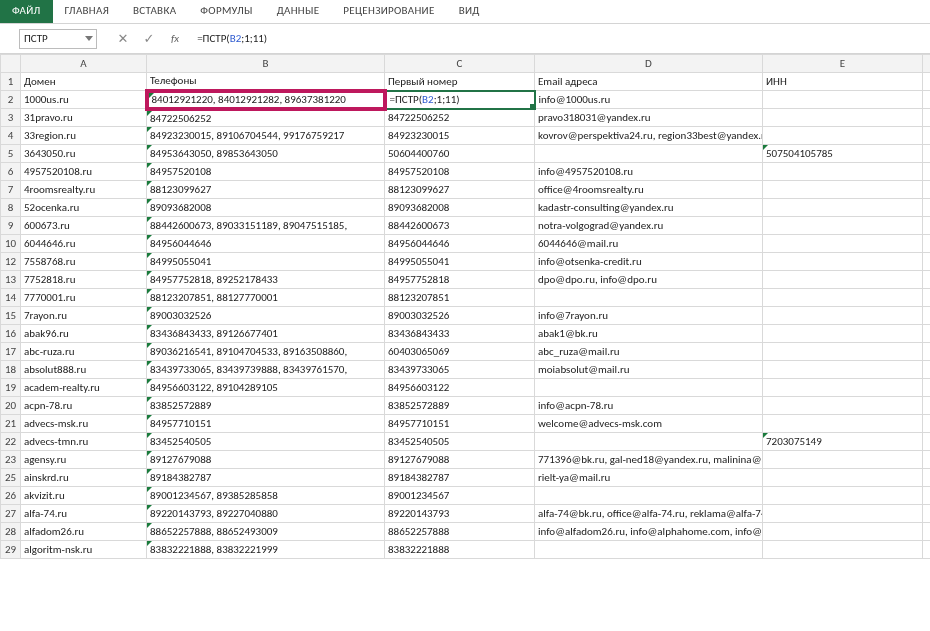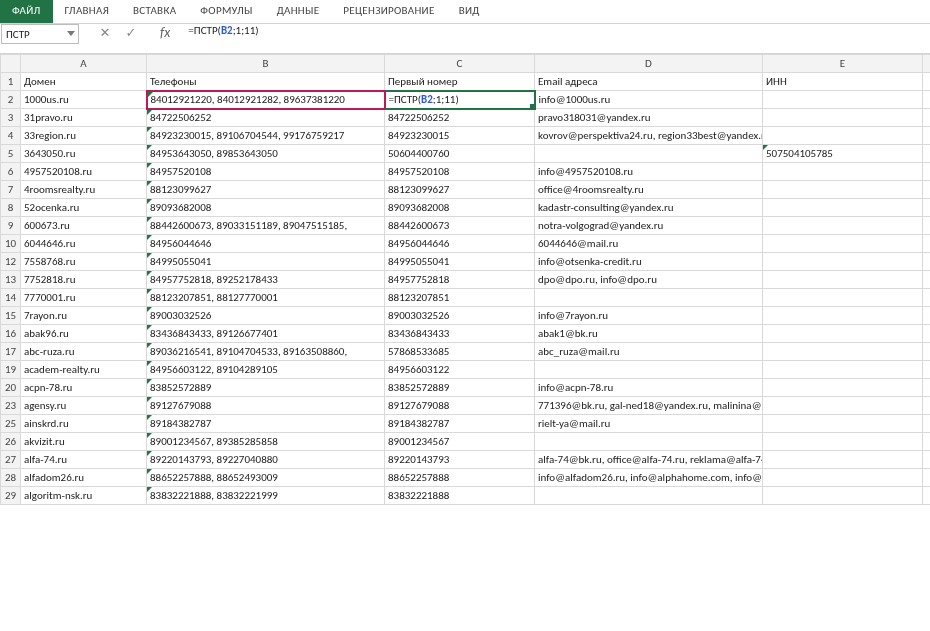--- a/index.html
+++ b/index.html
@@ -26,25 +26,25 @@
     letter-spacing: .3px;
     cursor: pointer;
   }
   .ribbon-tab.file {
     background: #217346;
     color: #fff;
     font-weight: 500;
   }
   .formula-bar {
     display: flex;
-    align-items: flex-start;
+    align-items: center;
     height: 30px;
     border-bottom: 1px solid #d4d4d4;
     background: #fff;
-    padding-left: 1px;
+    padding-left: 19px;
     gap: 0;
   }
   .name-box {
     width: 78px;
     height: 20px;
     border: 1px solid #bcbcbc;
     display: flex;
     align-items: center;
     padding: 0 4px;
     font-size: 11px;
@@ -64,23 +64,23 @@
     gap: 10px;
   }
   .fx-btn {
     color: #888;
     font-size: 13px;
     width: 16px;
     text-align: center;
   }
   .fx-label {
     font-style: italic;
-    font-size: 14px;
+    font-size: 11px;
     color: #666;
-    margin-left: 11px;
+    margin-left: 4px;
   }
   .formula-input {
     margin-left: 18px;
     font-size: 11px;
     color: #222;
   }
   .grid-wrap {
     position: relative;
     height: calc(631px - 24px - 30px);
     overflow: hidden;
@@ -108,31 +108,31 @@
   }
   .corner { background: #f3f3f3; }
   .row-h { background: #f3f3f3; text-align: center; color: #444; }
   col.cA { width: 20px; }
   col.cB { width: 126px; }
   col.cC { width: 238px; }
   col.cD { width: 150px; }
   col.cE { width: 228px; }
   col.cF { width: 160px; }
   col.cG { width: 8px; }
-  td.sel-b { border: 2px solid #be185d; position: relative; }
+  td.sel-b { border: 4px solid #be185d; position: relative; }
   td.sel-c { border-top: 2px solid #217346; border-bottom: 2px solid #217346; border-right: 2px solid #217346; border-left: 1px solid #d9d9d9; position: relative; }
   td.sel-c::after {
     content: '';
     position: absolute;
     right: -3px; bottom: -3px;
     width: 6px; height: 6px;
     background: #217346;
     border: 1px solid #fff;
   }
-  .ref { color: #2f5bd0; font-weight: bold; }
+  .ref { color: #2f5bd0; }
   .tri {
     position: relative;
   }
   .tri::before {
     content: '';
     position: absolute;
     left: 0; top: 0;
     border-top: 5px solid #1a7b3c;
     border-right: 5px solid transparent;
   }
@@ -320,22 +320,31 @@
     <td class="tri">83436843433, 89126677401</td>
     <td class="">83436843433</td>
     <td>abak1@bk.ru</td>
     <td></td>
     <td></td>
         </tr>
         <tr>
     <td class="row-h">17</td>
     <td>abc-ruza.ru</td>
     <td class="tri">89036216541, 89104704533, 89163508860,</td>
-    <td class="">57868533685</td>
+    <td class="">60403065069</td>
     <td>abc_ruza@mail.ru</td>
+    <td></td>
+    <td></td>
+        </tr>
+        <tr>
+    <td class="row-h">18</td>
+    <td>absolut888.ru</td>
+    <td class="tri">83439733065, 83439739888, 83439761570,</td>
+    <td class="">83439733065</td>
+    <td>moiabsolut@mail.ru</td>
     <td></td>
     <td></td>
         </tr>
         <tr>
     <td class="row-h">19</td>
     <td>academ-realty.ru</td>
     <td class="tri">84956603122, 89104289105</td>
     <td class="">84956603122</td>
     <td></td>
     <td></td>
@@ -344,20 +353,38 @@
         <tr>
     <td class="row-h">20</td>
     <td>acpn-78.ru</td>
     <td class="tri">83852572889</td>
     <td class="">83852572889</td>
     <td>info@acpn-78.ru</td>
     <td></td>
     <td></td>
         </tr>
         <tr>
+    <td class="row-h">21</td>
+    <td>advecs-msk.ru</td>
+    <td class="tri">84957710151</td>
+    <td class="">84957710151</td>
+    <td>welcome@advecs-msk.com</td>
+    <td></td>
+    <td></td>
+        </tr>
+        <tr>
+    <td class="row-h">22</td>
+    <td>advecs-tmn.ru</td>
+    <td class="tri">83452540505</td>
+    <td class="">83452540505</td>
+    <td></td>
+    <td class="tri">7203075149</td>
+    <td></td>
+        </tr>
+        <tr>
     <td class="row-h">23</td>
     <td>agensy.ru</td>
     <td class="tri">89127679088</td>
     <td class="">89127679088</td>
     <td>771396@bk.ru, gal-ned18@yandex.ru, malinina@agensy.ru</td>
     <td></td>
     <td></td>
         </tr>
         <tr>
     <td class="row-h">25</td>

